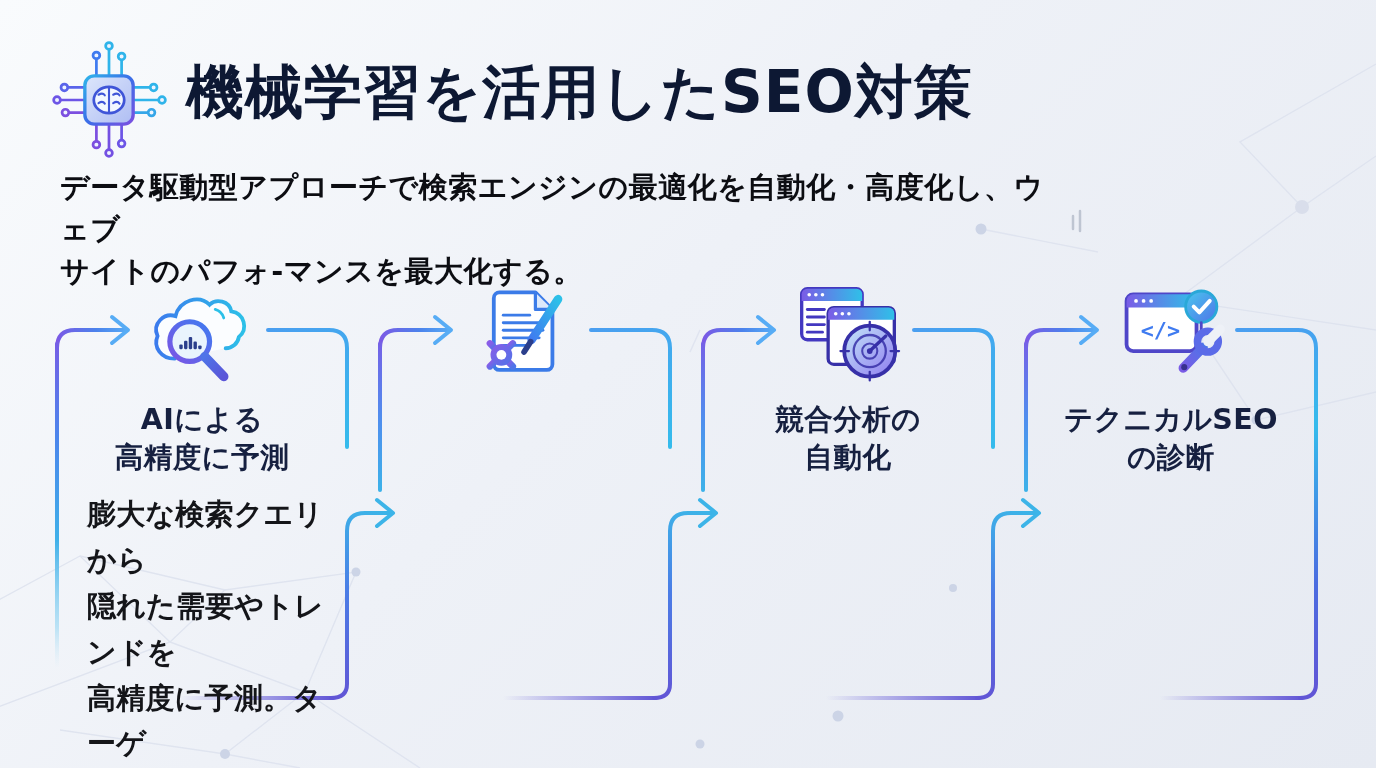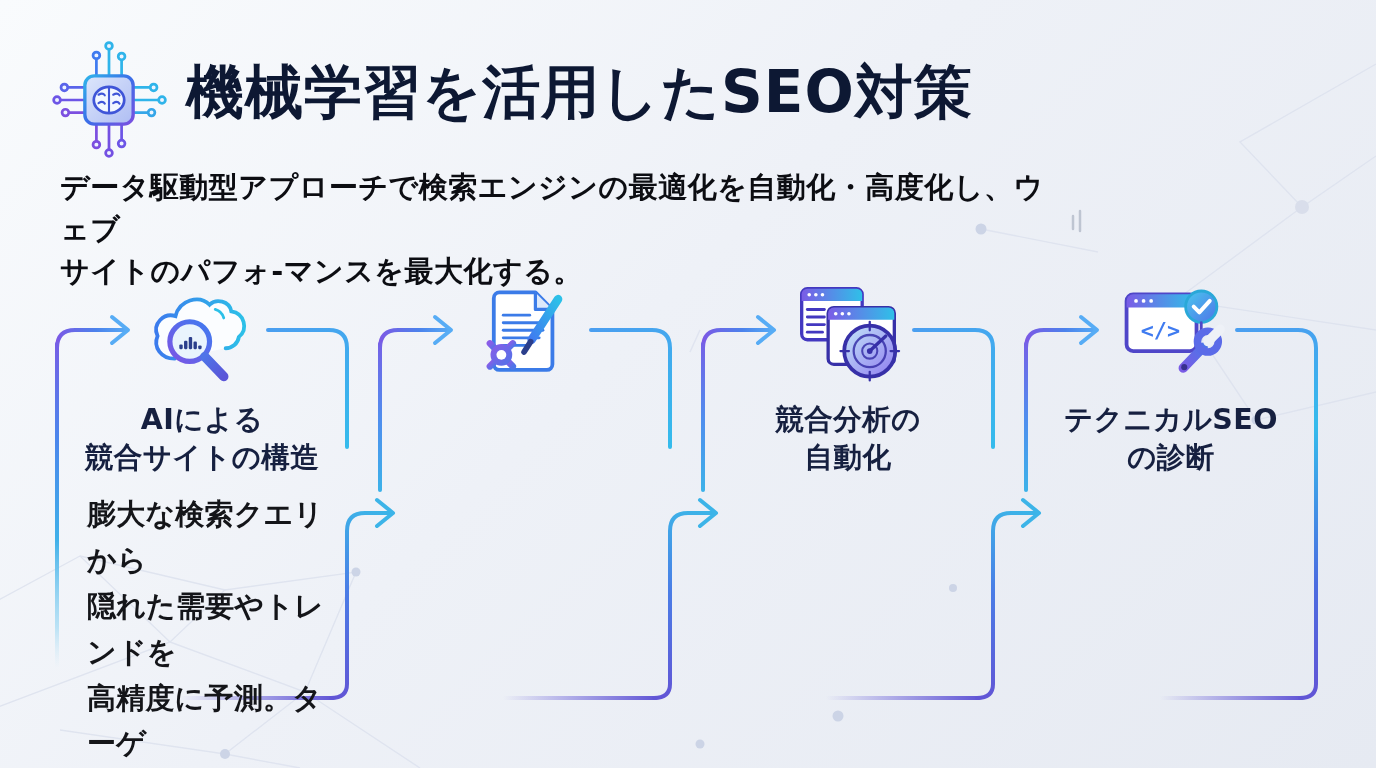--- a/index.html
+++ b/index.html
@@ -297,21 +297,21 @@
           <rect x="41" y="65" width="3.6" height="5" rx="1.2"></rect>
           <rect x="46" y="61" width="3.6" height="9" rx="1.2"></rect>
           <rect x="51" y="57" width="3.6" height="13" rx="1.2"></rect>
           <rect x="56" y="62" width="3.6" height="8" rx="1.2"></rect>
           <rect x="61" y="66" width="3.6" height="4" rx="1.2"></rect>
         </g>
         <path d="M68,78 L88,99" stroke="url(#m2)" stroke-width="10" stroke-linecap="round"></path>
       </svg>
     </div>
     <h2 class="ctitle">AIによる
-競合サイトの構造</h2>
+高精度に予測</h2>
     <p class="cdesc">膨大な検索クエリから
 隠れた需要やトレンドを
 高精度に予測。ターゲ
 ット流入を最大化する
 キーワード戦略を立案。</p>
   </section>
 
   <section class="col col-2" style="left:377px">
     <div class="icon">
       <svg viewBox="0 0 130 110">

